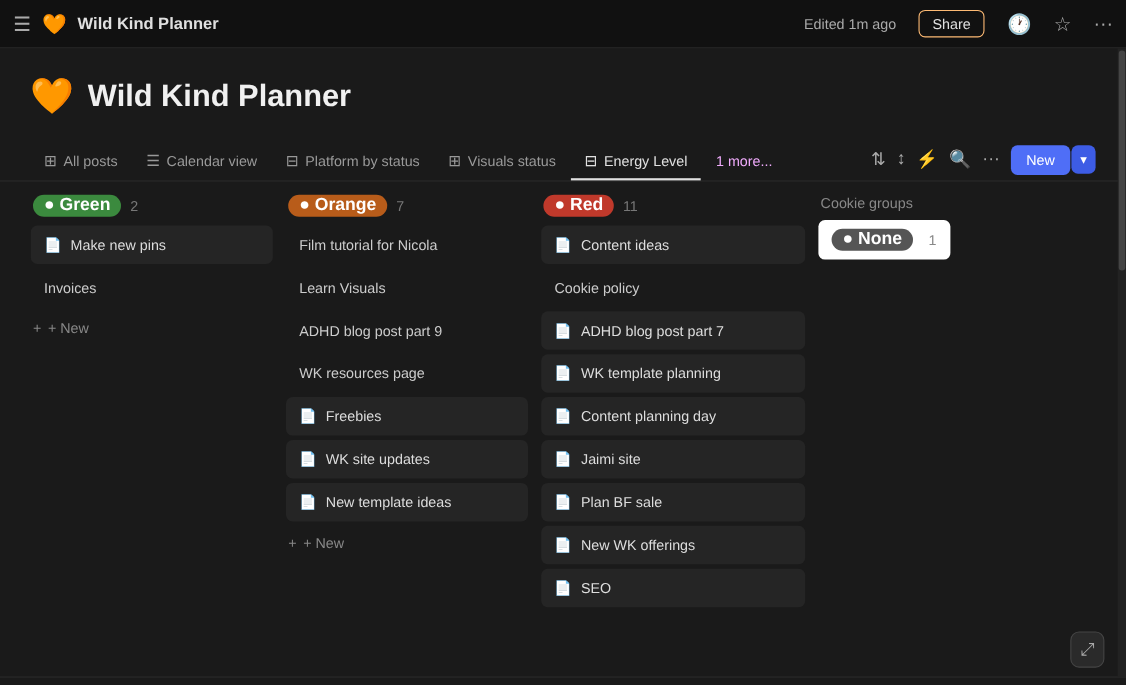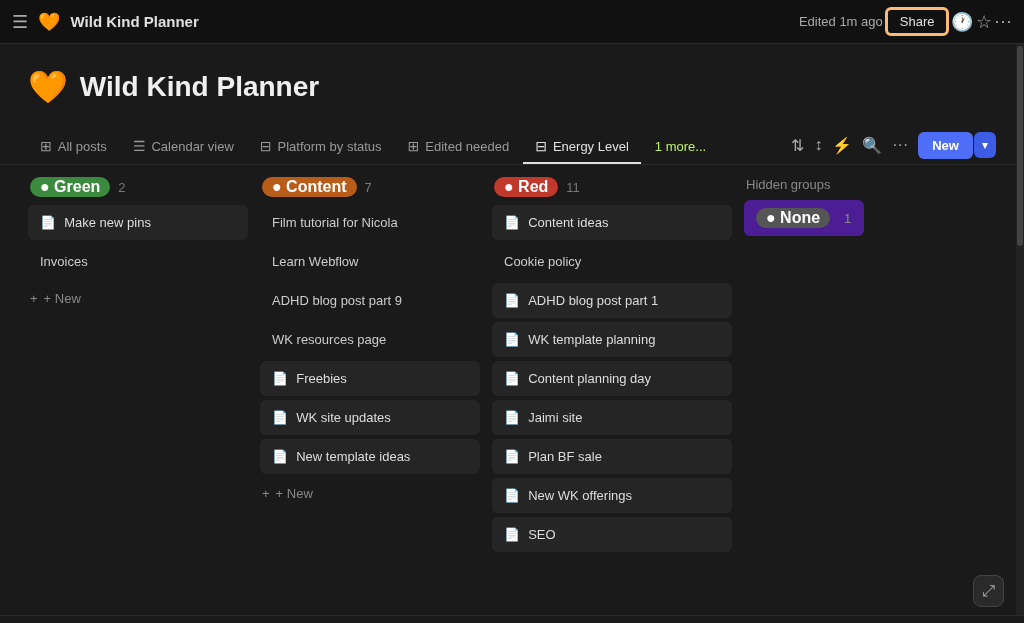--- a/index.html
+++ b/index.html
@@ -24,31 +24,31 @@
       border-bottom: 1px solid #2a2a2a;
     }
     .topbar-left {
       display: flex;
       align-items: center;
       gap: 10px;
     }
     .topbar-right {
       display: flex;
       align-items: center;
-      gap: 2px;
+      gap: 20px;
       color: #aaa;
       font-size: 13px;
     }
     .hamburger { font-size: 18px; cursor: pointer; color: #aaa; }
     .app-title { font-weight: 600; font-size: 15px; color: #e0e0e0; }
     .heart-icon { color: #f4a020; font-size: 18px; }
     .icon-btn { font-size: 18px; cursor: pointer; color: #aaa; }
     .share-btn {
       background: transparent;
-      border: 3px solid #fdba74;
+      border: 1px solid #fdba74;
       color: #e0e0e0;
       padding: 4px 12px;
       border-radius: 6px;
       cursor: pointer;
       font-size: 13px;
     }
 
     
     .main {
       display: flex;
@@ -90,30 +90,30 @@
       color: #999;
       cursor: pointer;
       border-bottom: 2px solid transparent;
       white-space: nowrap;
     }
     .tab.active {
       color: #e0e0e0;
       border-bottom: 2px solid #e0e0e0;
     }
     .tab-icon { font-size: 14px; }
-    .more-tab { color: #bef264; justify-content: center; }
+    .more-tab { color: #f0abfc; justify-content: center; }
     .toolbar-icon { color: #aaa; cursor: pointer; font-size: 16px; }
     .new-btn {
       background: #4f6ef7;
       color: white;
       border: none;
       border-radius: 6px;
       padding: 6px 14px;
       font-size: 13px;
-      font-weight: 700;
+      font-weight: 400;
       cursor: pointer;
       display: flex;
       align-items: center;
       gap: 6px;
     }
     .new-btn-caret {
       background: #3d5ce5;
       border: none;
       color: white;
       padding: 6px 8px;
@@ -272,21 +272,21 @@
     <div class="tab">
       <span class="tab-icon">☰</span>
       <span>Calendar view</span>
     </div>
     <div class="tab">
       <span class="tab-icon">⊟</span>
       <span>Platform by status</span>
     </div>
     <div class="tab">
       <span class="tab-icon">⊞</span>
-      <span>Edited needed</span>
+      <span>Visuals status</span>
     </div>
     <div class="tab active">
       <span class="tab-icon">⊟</span>
       <span>Energy Level</span>
     </div>
     <div class="tab more-tab">
       <span>1 more...</span>
     </div>
 
     <div style="margin-left:auto; display:flex; align-items:center; gap:10px; padding-bottom:4px;">
@@ -317,28 +317,28 @@
         <span>Invoices</span>
       </div>
       <div class="add-new">
         <span>+</span>
         <span>+ New</span>
       </div>
     </div>
 
     <div class="column">
       <div class="column-header">
-        <span class="col-badge badge-orange">● Content</span>
+        <span class="col-badge badge-orange">● Orange</span>
         <span class="col-count">7</span>
       </div>
       <div class="card card-plain">
         <span>Film tutorial for Nicola</span>
       </div>
       <div class="card card-plain">
-        <span>Learn Webflow</span>
+        <span>Learn Visuals</span>
       </div>
       <div class="card card-plain">
         <span>ADHD blog post part 9</span>
       </div>
       <div class="card card-plain">
         <span>WK resources page</span>
       </div>
       <div class="card">
         <span class="card-icon">📄</span>
         <span>Freebies</span>
@@ -364,21 +364,21 @@
       </div>
       <div class="card">
         <span class="card-icon">📄</span>
         <span>Content ideas</span>
       </div>
       <div class="card card-plain">
         <span>Cookie policy</span>
       </div>
       <div class="card">
         <span class="card-icon">📄</span>
-        <span>ADHD blog post part 1</span>
+        <span>ADHD blog post part 7</span>
       </div>
       <div class="card">
         <span class="card-icon">📄</span>
         <span>WK template planning</span>
       </div>
       <div class="card">
         <span class="card-icon">📄</span>
         <span>Content planning day</span>
       </div>
       <div class="card">
@@ -394,23 +394,23 @@
         <span>New WK offerings</span>
       </div>
       <div class="card">
         <span class="card-icon">📄</span>
         <span>SEO</span>
       </div>
     </div>
 
     <div class="column hidden-groups-col">
       <div class="column-header">
-        <span style="color:#888; font-size:13px;">Hidden groups</span>
-      </div>
-      <div class="card card-plain" style="background:#4c1d95; border-radius:6px; padding:8px 12px;">
+        <span style="color:#888; font-size:13px;">Cookie groups</span>
+      </div>
+      <div class="card card-plain" style="background:#ffffff; border-radius:6px; padding:8px 12px;">
         <span class="col-badge badge-none" style="margin-right:6px;">● None</span>
         <span style="color:#888;">1</span>
       </div>
     </div>
 
   </div>
 
   <div class="scrollbar-area"></div>
 </div>
 

